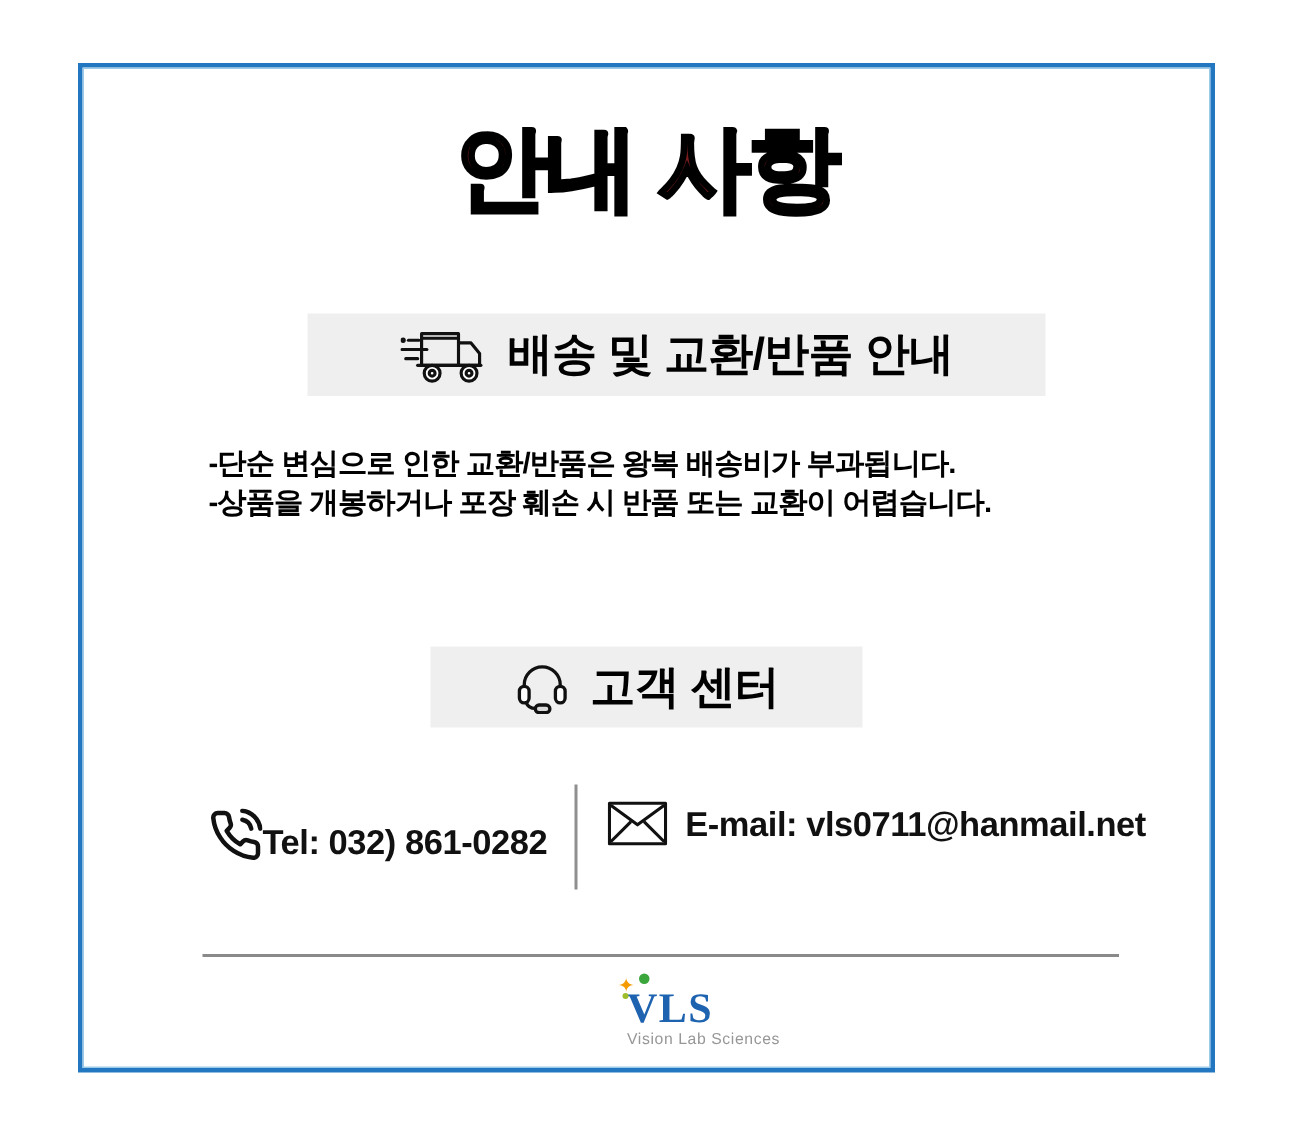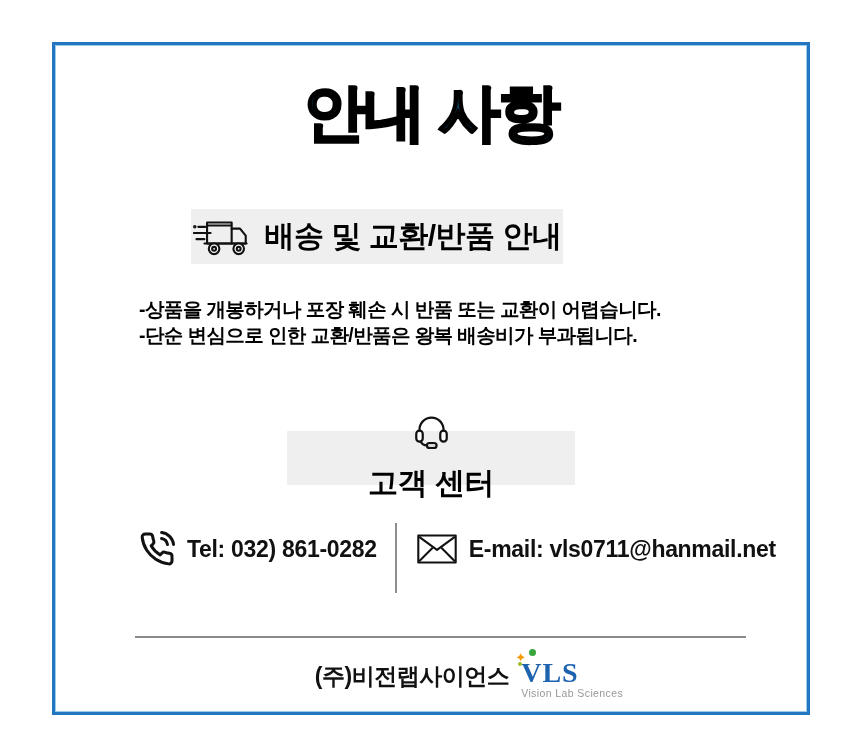--- a/index.html
+++ b/index.html
@@ -11,45 +11,45 @@
     width: 758px; height: 673px;
     border: 3px solid #2277c0;
     box-shadow: inset 0 0 0 1px #9ccbea;
     background: #fff;
   }
 
   .title {
     position: absolute; top: 34px; left: 0; width: 100%;
     text-align: center;
     font-size: 62px; font-weight: 900; letter-spacing: -2px;
-    color: #0c4a6e; -webkit-text-stroke: 2.5px #000;
+    color: #7f1d1d; -webkit-text-stroke: 2.5px #000;
     line-height: 1.1;
   }
 
   .section-box {
     position: absolute; background: #efefef;
     display: flex; align-items: center; justify-content: center;
     gap: 14px;
   }
   .section-box .label { font-size: 30px; font-weight: 800; color: #000; letter-spacing: -0.5px; }
-  .box-shipping { left: 136px; top: 164px; width: 372px; height: 55px; }
-  .box-customer { left: 232px; top: 386px; width: 288px; height: 54px; flex-direction: column; }
+  .box-shipping { left: 150px; top: 164px; width: 492px; height: 55px; }
+  .box-customer { left: 232px; top: 386px; width: 288px; height: 54px; }
 
   .bullets {
     position: absolute; left: 84px; top: 252px; width: 600px;
     font-size: 19.5px; font-weight: 700; line-height: 25.5px;
     letter-spacing: -0.6px; color: #000;
   }
 
   .contact {
     position: absolute; left: 84px; top: 478px; width: 612px;
     display: flex; align-items: flex-start;
   }
   .tel-group {
-    display: flex; align-items: center; gap: 12px;
+    display: flex; align-items: flex-end; 
     width: 252px; height: 52px;
   }
   .contact-text { font-size: 23px; font-weight: 700; letter-spacing: -0.3px; white-space: nowrap; }
   .v-divider {
     width: 2px; height: 70px; background: #8f8f8f;
     margin: 0 0 0 18px; flex: 0 0 auto;
   }
   .email-group { margin-left: 20px; display: flex; flex-direction: column; }
   .email-row { display: flex; align-items: center; gap: 12px; height: 52px; }
   .email-note {
@@ -111,22 +111,22 @@
         <circle cx="24" cy="37" r="6" fill="#fff"></circle>
         <circle cx="24" cy="37" r="2.2"></circle>
         <circle cx="52" cy="37" r="6" fill="#fff"></circle>
         <circle cx="52" cy="37" r="2.2"></circle>
       </svg>
     </span>
     <span class="label">배송 및 교환/반품 안내</span>
   </div>
 
   <div class="bullets">
+    <div>-단순 변심으로 인한 교환/반품은 왕복 배송비가 부과됩니다.</div>
     <div>-상품을 개봉하거나 포장 훼손 시 반품 또는 교환이 어렵습니다.</div>
-    <div>-단순 변심으로 인한 교환/반품은 왕복 배송비가 부과됩니다.</div>
   </div>
 
   <div class="section-box box-customer">
     <span class="icon">
       <svg viewBox="0 0 40 39" width="37" height="36" fill="none" stroke="#111" stroke-width="2.4" stroke-linecap="round" stroke-linejoin="round">
         <path d="M7 23 v-5 a13 13 0 0 1 26 0 v5"></path>
         <rect x="3.5" y="19" width="7" height="12" rx="3.5" fill="#fff"></rect>
         <rect x="29.5" y="19" width="7" height="12" rx="3.5" fill="#fff"></rect>
         <path d="M8.5 31 q1.5 4 6.5 4 h2"></path>
         <rect x="15" y="32.5" width="10.5" height="5.5" rx="2.7" fill="#d9d9d9"></rect>
@@ -160,21 +160,20 @@
           </svg>
         </span>
         <span class="contact-text">E-mail: vls0711@hanmail.net</span>
       </div>
     </div>
   </div>
 
   <div class="h-divider"></div>
 
   <div class="footer-row">
-    <span class="company-name">(주)비전랩사이언스</span>
     <span class="vls-logo">
       <span class="vls-dots">
         <span class="dot dot-star">✦</span>
         <span class="dot dot-green"></span>
         <span class="dot dot-olive"></span>
       </span>
       <span class="vls-text">VLS</span>
       <div class="vls-sub">Vision Lab Sciences</div>
     </span>
   </div>

